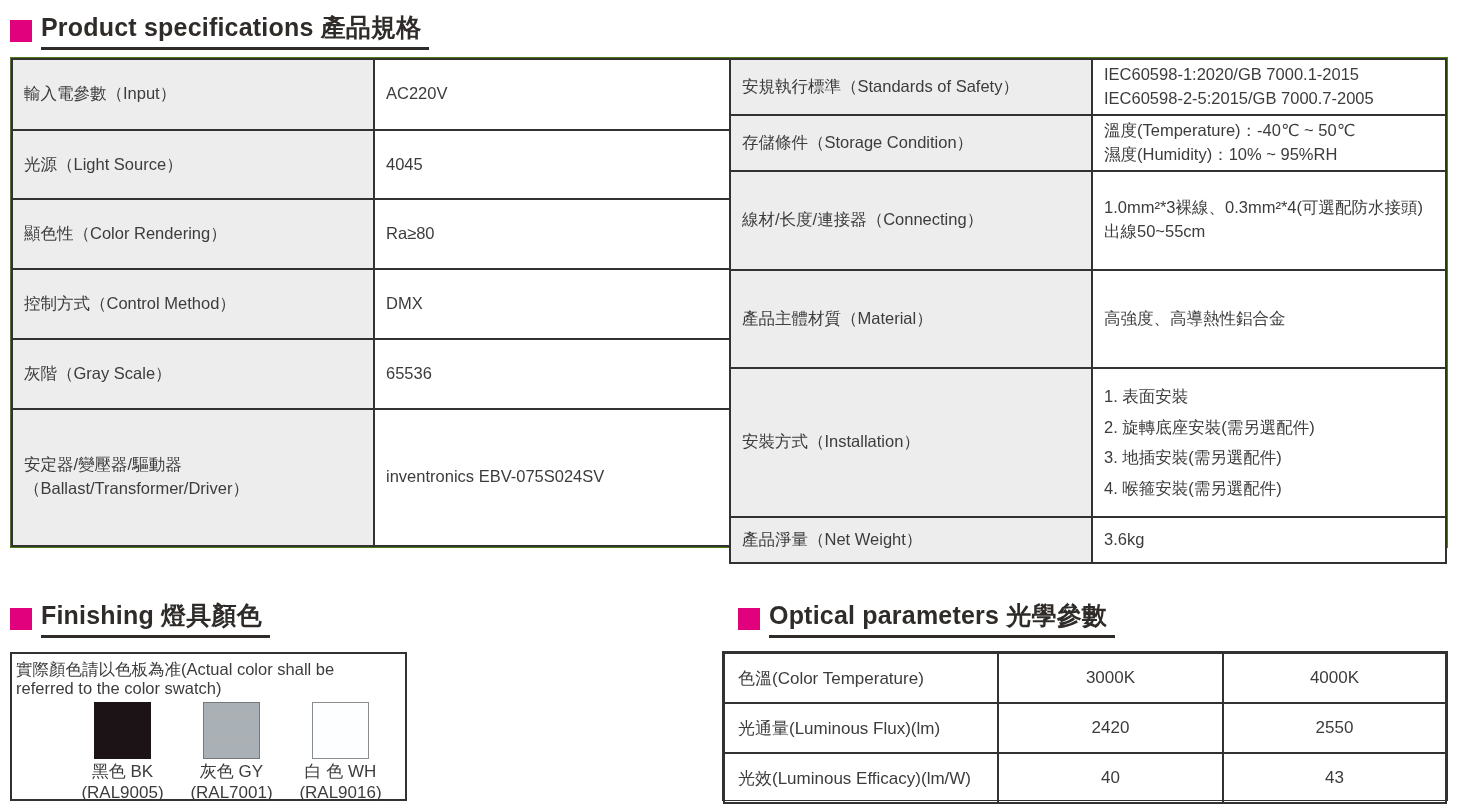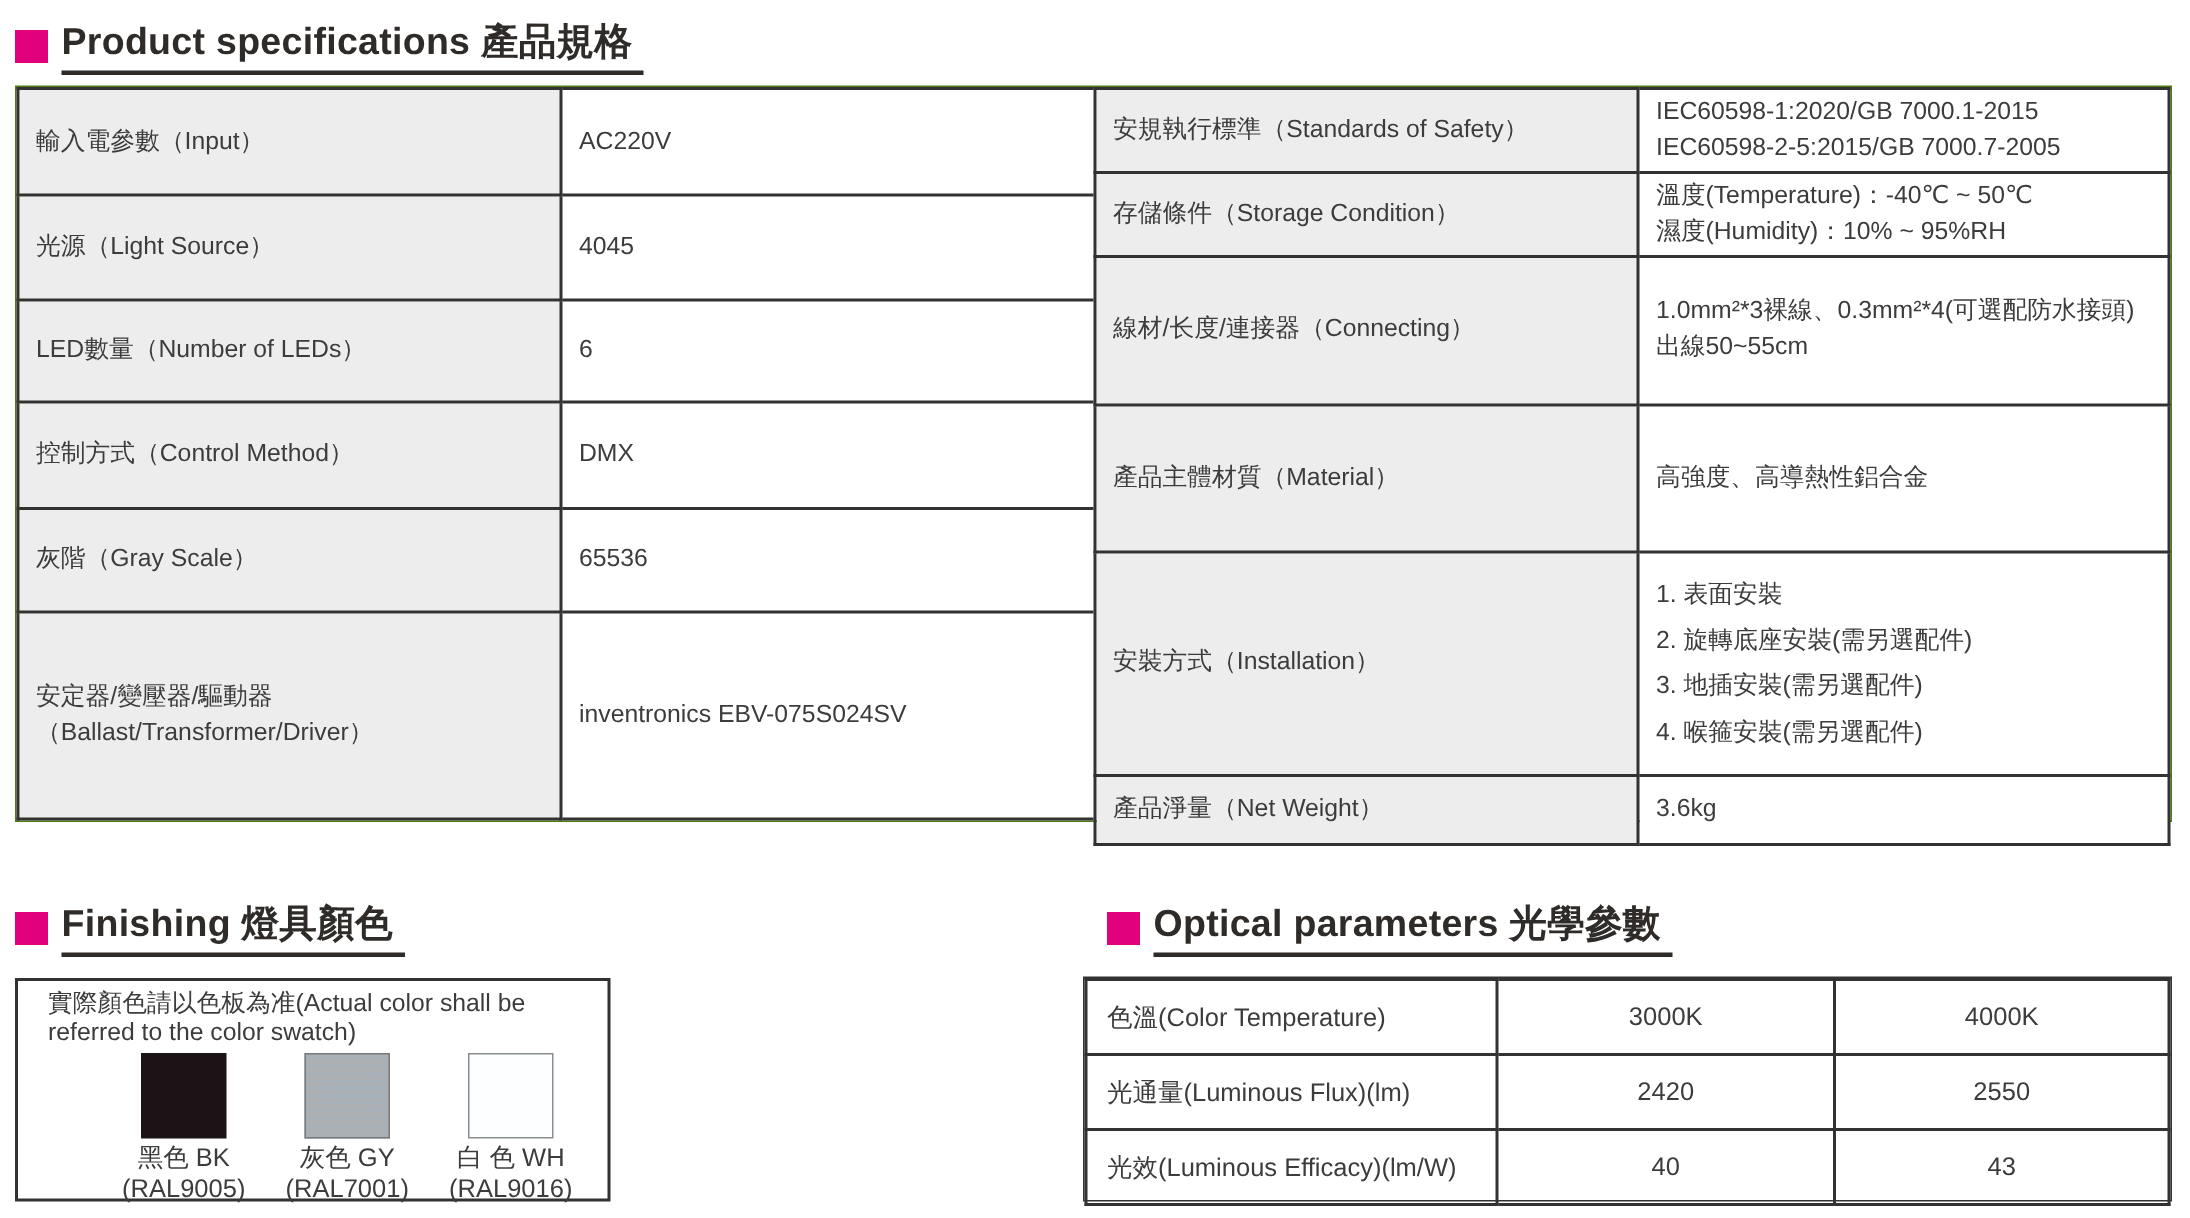--- a/index.html
+++ b/index.html
@@ -30,21 +30,21 @@
   td.lbl { background: #ededed; padding: 3px 8px 3px 11px; white-space: pre-line; }
   td.val { background: #ffffff; padding: 3px 10px 3px 11px; white-space: pre-line; }
   .tbl-left td:last-child { border-right: none; }
   td.val-tall { line-height: 1.85; }
 
   
   .finish-box {
     position: absolute; left: 10px; top: 652px; width: 397px; height: 149px;
     border: 2px solid #323232; background: #fff;
   }
-  .finish-note { margin: 6px 10px 0 20px; font-size: 16.5px; line-height: 1.18; color: #3c3c3c; }
+  .finish-note { margin: 6px 10px 0 4px; font-size: 16.5px; line-height: 1.18; color: #3c3c3c; }
   .swatch-row { display: flex; justify-content: space-between; padding: 3px 10px 0 24px; margin-left: 32px; }
   .swatch-col { width: 120px; text-align: center; }
   .swatch { width: 57px; height: 57px; margin: 0 auto; }
   .swatch.b-gray {
     border: 1px solid #75797c;
     background-image: radial-gradient(#93b3ca 0.8px, rgba(0,0,0,0) 0.9px);
     background-size: 5px 5px;
   }
   .swatch.b-white { border: 1px solid #8a8d8f; }
   .swatch-name, .swatch-ral { font-size: 17px; line-height: 1.22; color: #3c3c3c; white-space: nowrap; }
@@ -78,23 +78,23 @@
         </colgroup>
       <tbody>
           <tr style="height:50px">
         <td class="lbl">輸入電參數（Input）</td>
         <td class="val">AC220V</td>
       </tr>
       <tr style="height:49px">
         <td class="lbl">光源（Light Source）</td>
         <td class="val">4045</td>
       </tr>
-      <tr style="height:48px">
-        <td class="lbl">LED數量（Number of LEDs）</td>
-        <td class="val">6</td>
+      <tr style="height:49px">
+        <td class="lbl">顯色性（Color Rendering）</td>
+        <td class="val">Ra≥80</td>
       </tr>
       <tr style="height:50px">
         <td class="lbl">控制方式（Control Method）</td>
         <td class="val">DMX</td>
       </tr>
       <tr style="height:49px">
         <td class="lbl">灰階（Gray Scale）</td>
         <td class="val">65536</td>
       </tr>
       <tr style="height:97px">

